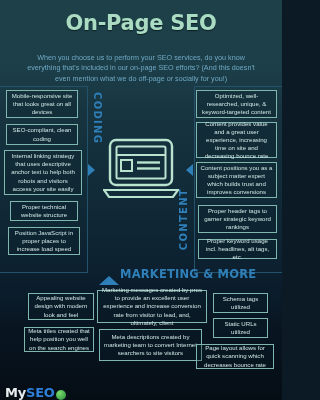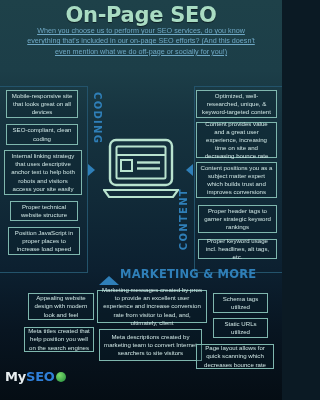--- a/index.html
+++ b/index.html
@@ -29,38 +29,37 @@
         #050d14 400px);
     overflow: hidden;
   }
 
   
   .hero {
     position: absolute;
     top: 0; left: 0;
     width: 282px;
     text-align: center;
-    padding-top: 4px;
+    padding-top: 12px;
   }
   .hero-title {
     font-family: "DejaVu Sans", sans-serif;
     font-weight: bold;
     font-size: 21px;
     letter-spacing: -0.3px;
     color: #a9dcc3;
     line-height: 22px;
     text-shadow: 0 1px 1px rgba(0,0,0,.5);
   }
   .hero-sub {
-    margin-top: 0;
+    margin-top: 19px;
     font-size: 7.2px;
     line-height: 10.4px;
     color: #6fa8c4;
     padding: 0 26px;
-    text-decoration: underline;
   }
 
   
   .vlabel {
     position: absolute;
     font-size: 10px;
     font-weight: bold;
     letter-spacing: 1.3px;
     color: #2f7fb8;
     font-family: "DejaVu Sans", sans-serif;
@@ -175,27 +174,27 @@
     width: 0; height: 0;
     border-left: 10px solid transparent;
     border-right: 10px solid transparent;
     border-bottom: 9px solid #2f7fb8;
   }
 
   
   .logo {
     position: absolute;
     left: 5px;
-    bottom: 16px;
+    bottom: 0;
     font-family: "DejaVu Sans", sans-serif;
     font-weight: bold;
     font-size: 13px;
     color: #e8eef0;
     display: flex;
-    align-items: center;
+    align-items: flex-end;
     letter-spacing: -0.2px;
   }
   .logo .seo { color: #2f7fd8; }
   .logo .dot {
     display: inline-block;
     width: 10px; height: 10px;
     border-radius: 50%;
     background: radial-gradient(circle at 35% 32%, #7ddc6a, #1f8a3c);
     margin: 0 1px;
   }

